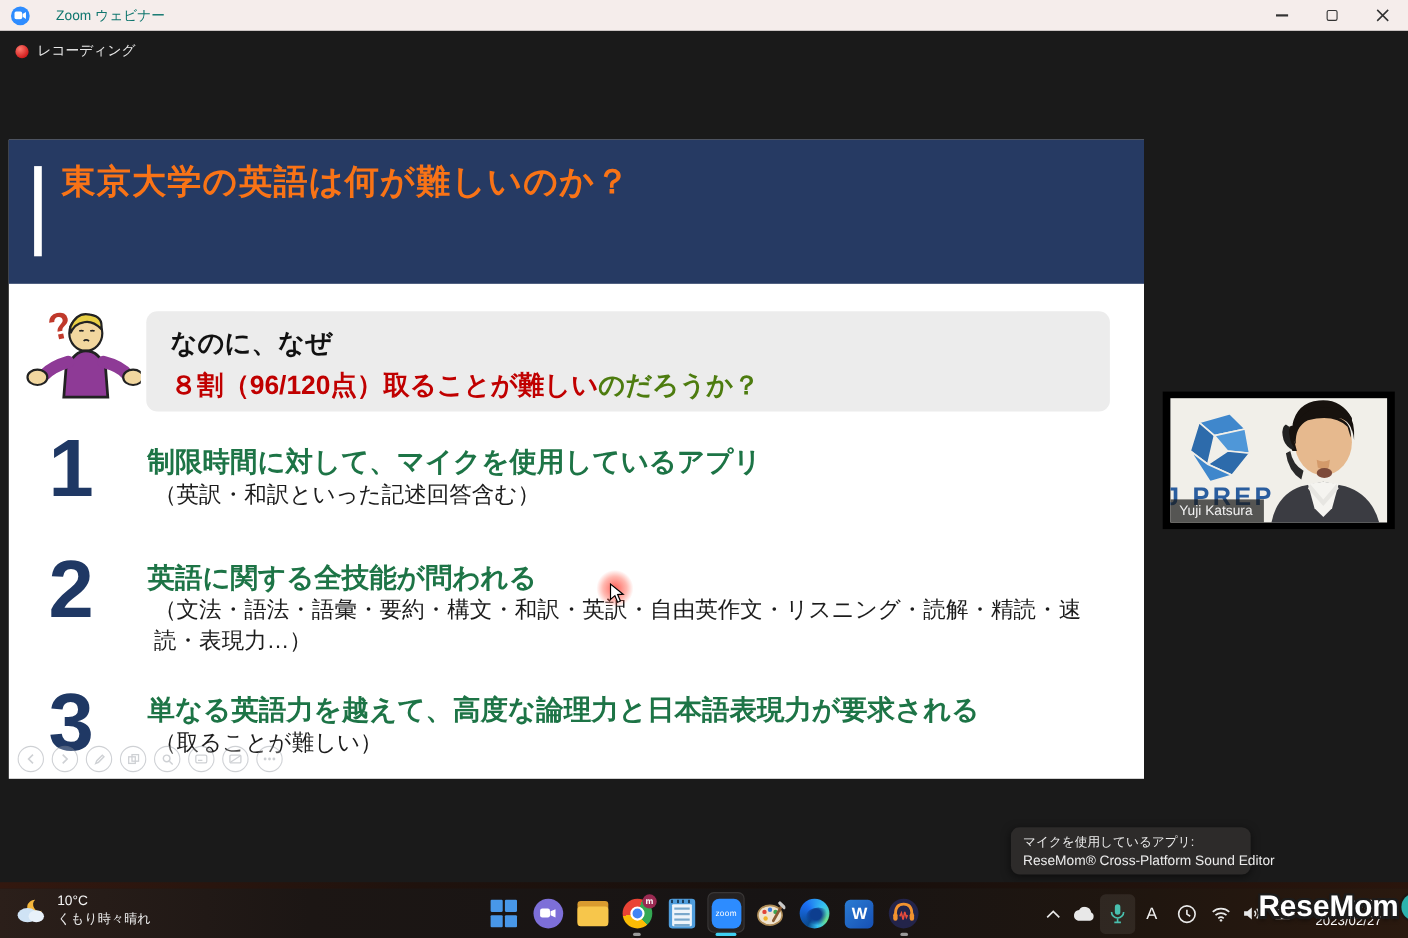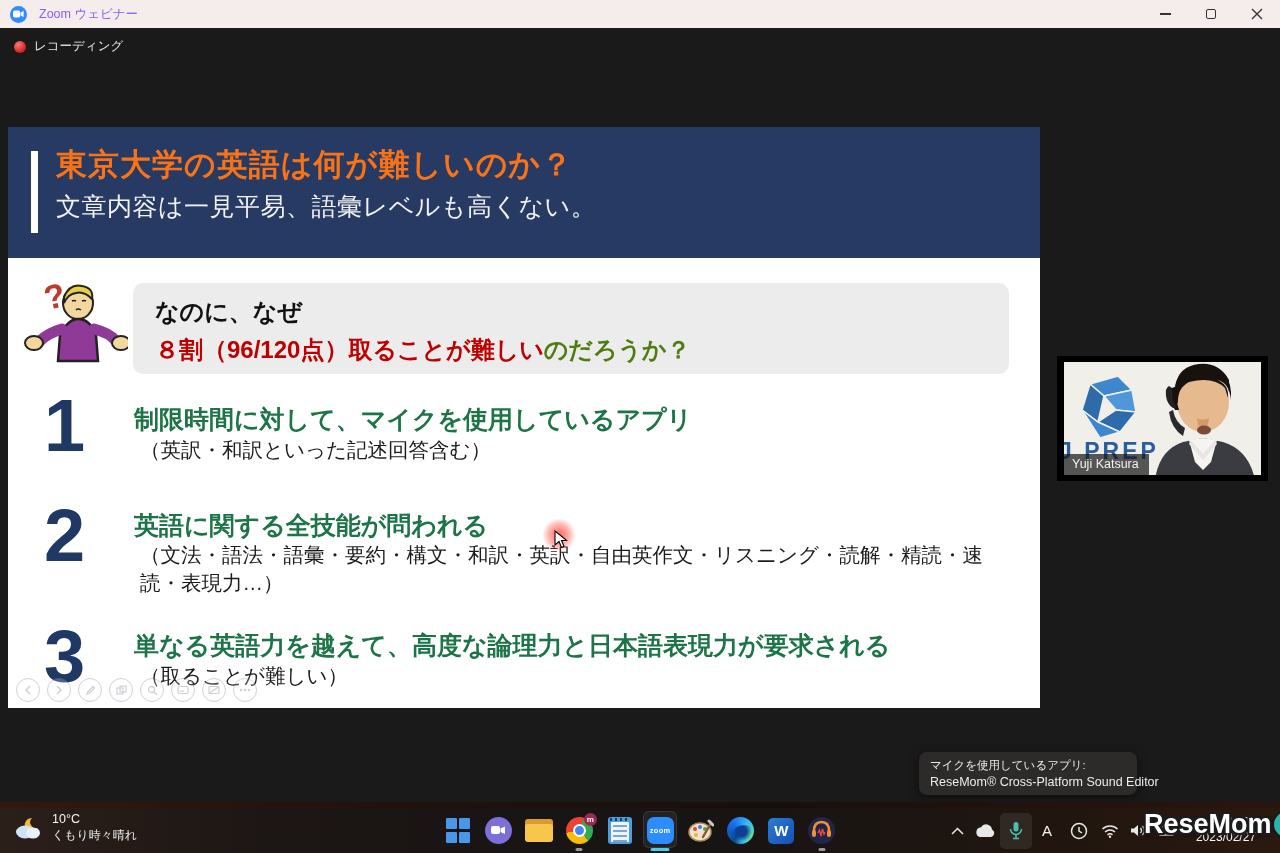--- a/index.html
+++ b/index.html
@@ -4,21 +4,21 @@
 <style>
   * { margin:0; padding:0; box-sizing:border-box; }
   html,body { width:1280px; height:853px; }
   body { font-family:"Liberation Sans", sans-serif; background:#141110; overflow:hidden; }
   #root { position:relative; width:1280px; height:853px; overflow:hidden; background:#191919; }
 
   
   .titlebar { position:absolute; left:0; top:0; width:1280px; height:28px; background:#f5edeb; display:flex; align-items:center; z-index:20; }
   .zoom-logo { width:17px; height:17px; border-radius:50%; background:#2d8cff; margin-left:10px; position:relative; flex:none; }
   .zoom-logo svg { position:absolute; left:3px; top:4.5px; }
-  .titlebar-title { font-size:12.5px; color:#8b5cf6; margin-left:12px; }
+  .titlebar-title { font-size:12.5px; color:#0f766e; margin-left:24px; }
   .win-controls { margin-left:auto; display:flex; height:28px; }
   .win-btn { width:46px; height:28px; display:flex; align-items:center; justify-content:center; }
   .glyph-min { width:11px; height:1.5px; background:#333; }
   .glyph-max { width:10px; height:10px; border:1.5px solid #333; border-radius:2px; }
 
   
   .win-content { position:absolute; left:0; top:28px; width:1280px; height:774px; background:#1a1a1a; }
   .recording { position:absolute; left:14px; top:10px; display:flex; align-items:center; gap:8px; }
   .rec-dot { width:12px; height:12px; border-radius:50%; background:radial-gradient(circle at 35% 30%, #ff7a6e, #d21f1f 70%); }
   .recording span { color:#e9e9e9; font-size:12.5px; }
@@ -88,21 +88,21 @@
   .folder-front { position:absolute; left:0; top:5px; width:28px; height:18px; border-radius:3px; background:#f7c64b; }
   .icon-chrome { position:relative; width:27px; height:27px; border-radius:50%;
       background:conic-gradient(from 140deg, #fbbc05 0 120deg, #ea4335 0 240deg, #34a853 0 360deg); }
   .chrome-center { position:absolute; left:7px; top:7px; width:13px; height:13px; border-radius:50%; background:#4285f4; border:2.5px solid #fff; }
   .chrome-badge { position:absolute; right:-4px; top:-4px; width:13px; height:13px; border-radius:50%; background:#9b2a52; color:#fff; font-size:8px; font-weight:bold; display:flex; align-items:center; justify-content:center; }
   .icon-notepad { width:24px; height:27px; border-radius:3px; background:#4f9ddc; position:relative; overflow:hidden; }
   .notepad-page { position:absolute; left:3px; top:5px; width:18px; height:20px; background:#eef4fa; border-radius:1px; }
   .notepad-line { height:2px; background:#7aa8cc; margin:3px 2px 0; }
   .notepad-spiral { position:absolute; left:2px; top:1px; width:20px; height:3px; background:repeating-linear-gradient(90deg,#1d3f5e 0 2px,transparent 2px 5px); }
   .icon-zoomapp { width:27px; height:27px; border-radius:7px; background:#2d8cff; display:flex; align-items:center; justify-content:center; z-index:1; }
-  .icon-zoomapp span { color:#fff; font-size:7.5px; font-weight:bold; letter-spacing:.3px; }
+  .icon-zoomapp span { color:#fff; font-size:7.5px; font-weight:normal; letter-spacing:.3px; }
   .icon-edge { width:27px; height:27px; border-radius:50%;
       background:conic-gradient(from 210deg, #0b4a8f, #1b6ef3 30%, #35c1f1 55%, #6ae08c 75%, #35c1f1 88%, #0b4a8f);
       position:relative; overflow:hidden; }
   .edge-swirl { position:absolute; left:6px; top:8px; width:22px; height:16px; border-radius:50%; background:radial-gradient(circle at 40% 40%, #0d3e8f 30%, transparent 62%); }
   .icon-word { width:26px; height:26px; border-radius:5px; background:linear-gradient(135deg,#2b7cd3,#1650b4); color:#fff; font-weight:bold; font-size:15px; display:flex; align-items:center; justify-content:center; }
   .icon-audacity { width:27px; height:27px; border-radius:50%; background:#23244a; position:relative; }
 
   .tray { position:absolute; left:944px; top:0; height:45px; display:flex; align-items:center; }
   .tray-item { height:36px; display:flex; align-items:center; justify-content:center; }
   .mic-active-bg { background:rgba(255,255,255,.08); border-radius:5px; }
@@ -149,21 +149,20 @@
     <div class="recording">
       <div class="rec-dot"></div>
       <span>レコーディング</span>
     </div>
   </div>
 
   <div class="slide">
     <div class="slide-header">
       <div class="accent-bar"></div>
       <div class="slide-title">東京大学の英語は何が難しいのか？</div>
-      <div class="slide-subtitle">文章内容は一見平易、語彙レベルも高くない。</div>
     </div>
 
     <svg class="question-figure" style="position:absolute;left:12px;top:150px;" width="108" height="95" viewBox="0 0 108 95">
       <text x="24" y="32" font-size="34" font-weight="bold" fill="#c0392b" transform="rotate(-12 30 20)">?</text>
       <ellipse cx="58" cy="26" rx="15" ry="16" fill="#f2d79f" stroke="#222" stroke-width="2"></ellipse>
       <path d="M44 20 Q50 6 62 9 Q74 11 72 22 Q64 14 56 16 Q48 17 44 26 Z" fill="#e8cf45" stroke="#222" stroke-width="2"></path>
       <path d="M40 58 Q48 42 58 42 Q70 42 76 58 L78 84 L38 84 Z" fill="#8e3a96" stroke="#222" stroke-width="2.5"></path>
       <path d="M42 52 Q28 56 20 64" fill="none" stroke="#8e3a96" stroke-width="11" stroke-linecap="round"></path>
       <path d="M74 52 Q90 56 96 64" fill="none" stroke="#8e3a96" stroke-width="11" stroke-linecap="round"></path>
       <ellipse cx="14" cy="66" rx="9" ry="7" fill="#f2d79f" stroke="#222" stroke-width="2"></ellipse>

